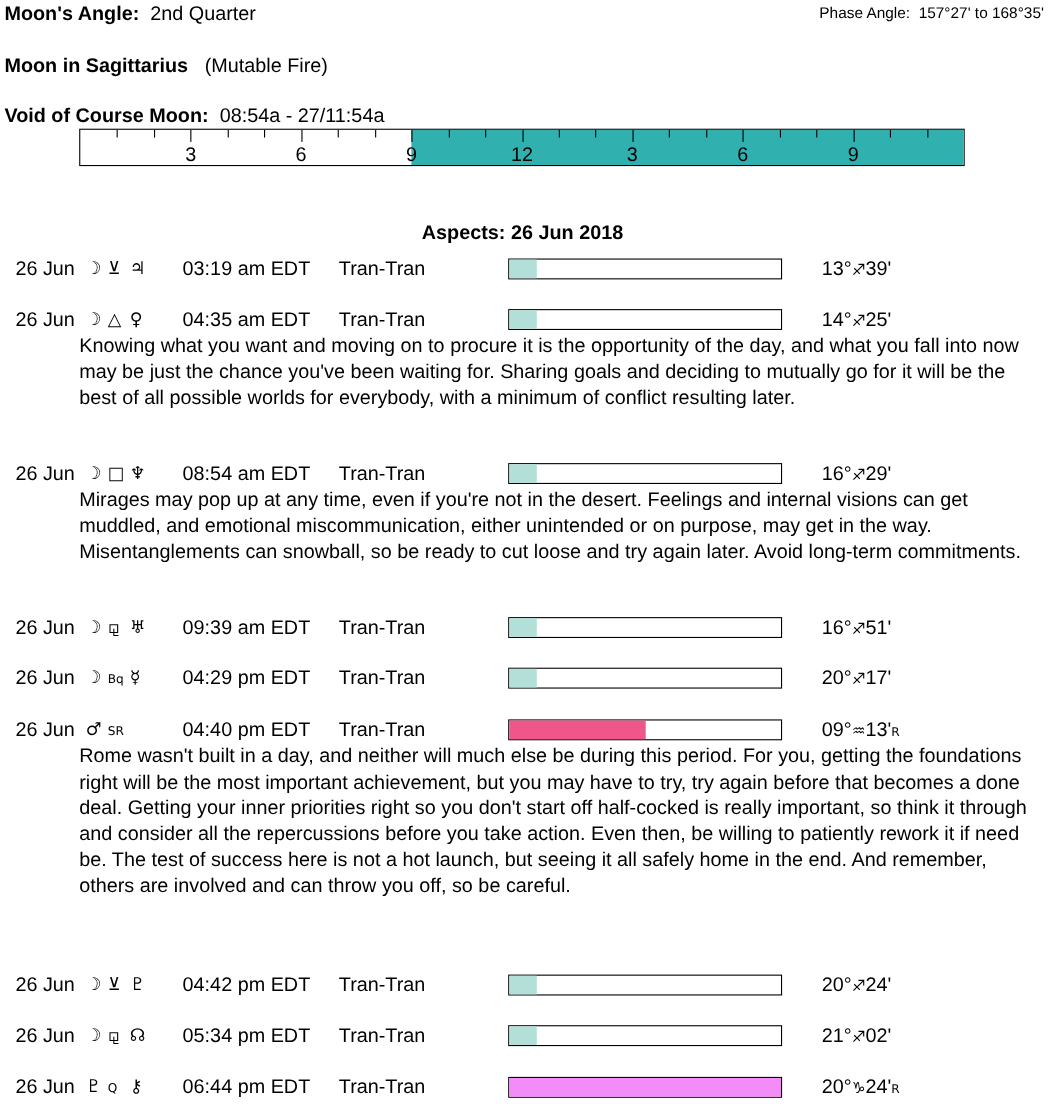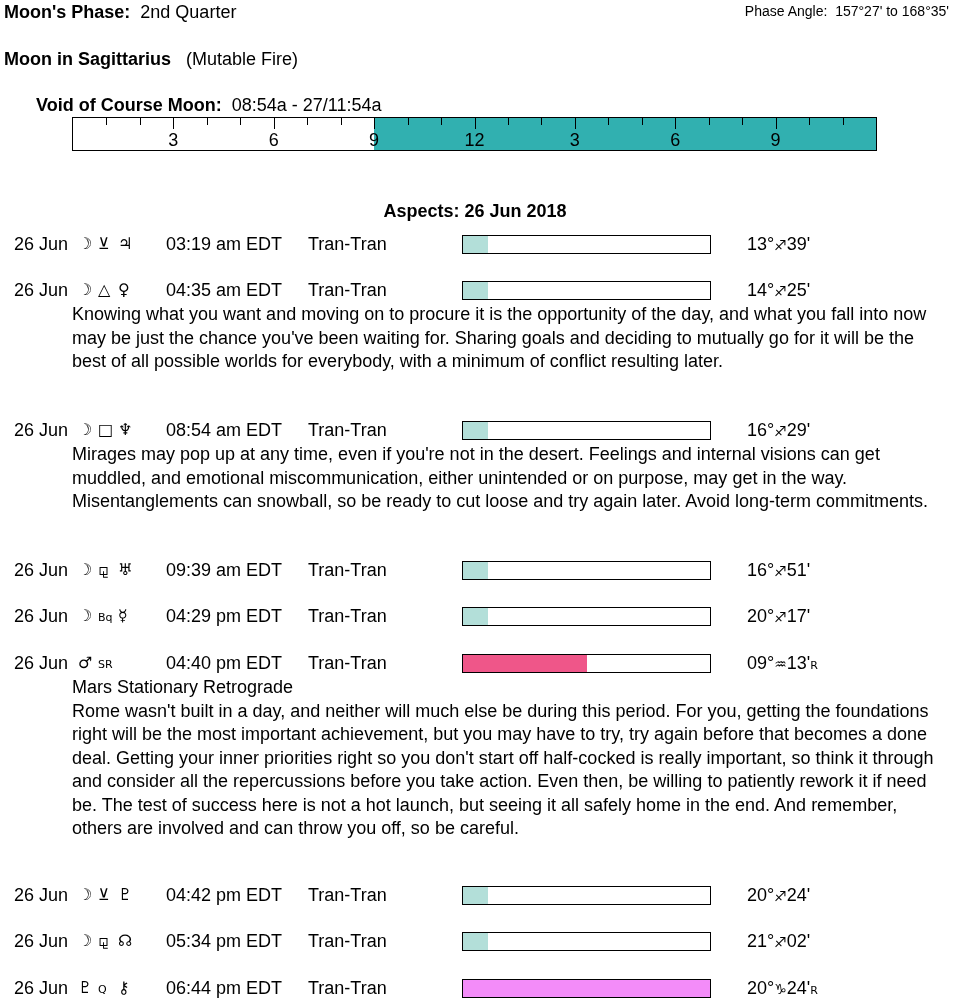--- a/index.html
+++ b/index.html
@@ -27,32 +27,32 @@
   .row .bar .fill { position:absolute; left:0; top:0; bottom:0; }
   .row .pos { position:absolute; left:747px; top:0; }
   .row .pos .sign { font-family:"DejaVu Sans", sans-serif; font-size:14px; }
   .row .pos .rx { font-family:"DejaVu Sans", sans-serif; font-size:11px; }
   .desc { position:absolute; left:72px; width:880px; font-size:18px; line-height:23.5px; white-space:normal; }
 </style>
 </head>
 <body>
 
 <div class="abs hdr" style="left:4px; top:2px;">
-  <b>Moon's Phase:</b>&nbsp;
+  <b>Moon's Angle:</b>&nbsp;
   <span>2nd Quarter</span>
 </div>
 <div class="abs phase-angle">
   <span>Phase Angle:</span>&nbsp;
   <span>157°27' to 168°35'</span>
 </div>
 <div class="abs hdr" style="left:4px; top:49px;">
   <b>Moon in Sagittarius</b>&nbsp;&nbsp;
   <span>(Mutable Fire)</span>
 </div>
-<div class="abs hdr" style="left:4px; top:95px;margin-left:32px;">
+<div class="abs hdr" style="left:4px; top:95px;">
   <b>Void of Course Moon:</b>&nbsp;
   <span>08:54a - 27/11:54a</span>
 </div>
 
 <div class="timeline" id="timeline">
   <div class="tl-fill" id="tl-fill" style="left: 301.125px; width: 501.875px; background: rgb(49, 176, 176);"></div>
 <div class="tick" style="left: 33.4583px; height: 7px;"></div>
     <div class="tick" style="left: 66.9167px; height: 7px;"></div>
     <div class="tick" style="left: 100.375px; height: 11px;"></div>
     <div class="tick" style="left: 133.833px; height: 7px;"></div>
@@ -147,21 +147,20 @@
       <span class="date">26 Jun</span>
       <span class="glyphs"><span class="g">♂</span><span class="g small">SR</span><span class="g"></span></span>
       <span class="time">04:40 pm EDT</span>
       <span class="tran">Tran-Tran</span>
       <span class="bar">
         <span class="fill" style="width: 123.5px; background: rgb(239, 86, 137);"></span>
       </span>
       <span class="pos"><span>09°</span><span class="sign">♒</span><span>13'</span><span class="rx">R</span></span>
     </div>
     <div class="desc" style="top: 676px;">
-      <div>Mars Stationary Retrograde</div>
       <div>Rome wasn't built in a day, and neither will much else be during this period. For you, getting the foundations right will be the most important achievement, but you may have to try, try again before that becomes a done deal. Getting your inner priorities right so you don't start off half-cocked is really important, so think it through and consider all the repercussions before you take action. Even then, be willing to patiently rework it if need be. The test of success here is not a hot launch, but seeing it all safely home in the end. And remember, others are involved and can throw you off, so be careful.</div>
     </div>
     <div class="row" style="top: 885px; width: 961px;">
       <span class="date">26 Jun</span>
       <span class="glyphs"><span class="g">☽</span><span class="g">⊻</span><span class="g">♇</span></span>
       <span class="time">04:42 pm EDT</span>
       <span class="tran">Tran-Tran</span>
       <span class="bar">
         <span class="fill" style="width: 24.7px; background: rgb(179, 223, 217);"></span>
       </span>

